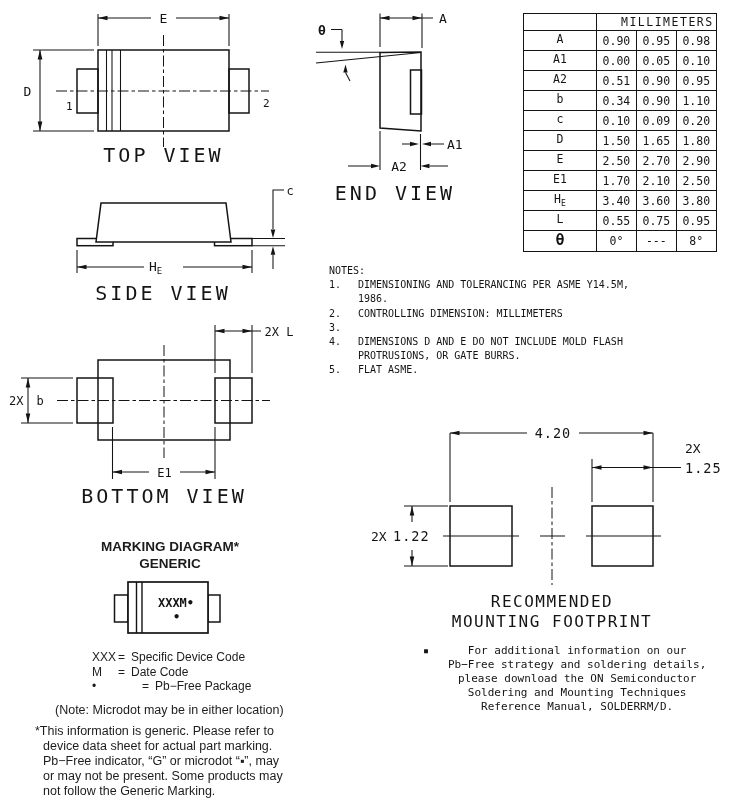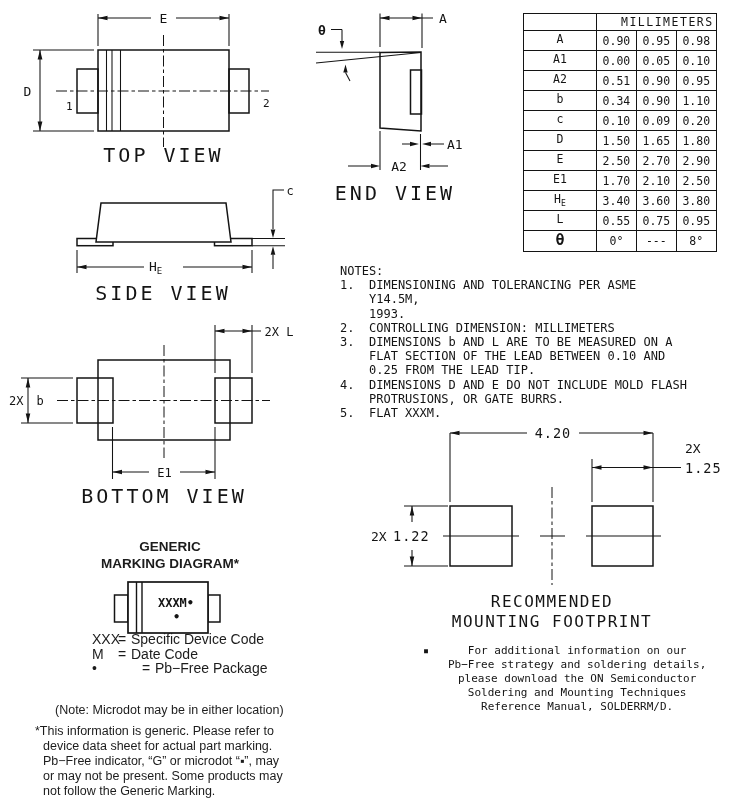--- a/index.html
+++ b/index.html
@@ -23,29 +23,29 @@
   .mark-text{font-family:"Liberation Sans",sans-serif;font-weight:bold;font-size:12px;}
   
   table.dims{position:absolute;left:523px;top:13px;border-collapse:collapse;
              font-family:"DejaVu Sans Mono",monospace;font-size:11.5px;color:#141414;}
   table.dims td{border:1.3px solid #141414;text-align:center;padding:0 2px;height:19px;}
   td.c0{width:46px;} td.c1{width:50px;} td.c2{width:49px;} td.c3{width:49px;}
   tr.r-unit td{height:16px;letter-spacing:1.5px;padding-left:24px;}
   td.theta{font-size:15px;font-weight:bold;}
   sub.tsub{font-size:8px;}
   
-  .notes{position:absolute;left:340px;top:264px;width:350px;font-size:12px;line-height:14.2px;}
+  .notes{position:absolute;left:329px;top:264px;width:350px;font-size:10px;line-height:14.2px;}
   .note-item{display:flex;}
   .note-num{flex:none;width:29px;}
   .note-text{white-space:pre-line;}
   
   .sans{font-family:"Liberation Sans",sans-serif;color:#1c1c1c;}
   .mk-title{position:absolute;left:50px;top:538px;width:240px;text-align:center;
             font-weight:bold;font-size:13.5px;line-height:17px;}
-  .legend{position:absolute;left:92px;top:632px;font-size:14px;line-height:14.6px;}
+  .legend{position:absolute;left:92px;top:650px;font-size:12px;line-height:14.6px;}
   .legend-row{display:flex;}
   .lkey{flex:none;width:26px;}
   .lkey.wide{width:50px;}
   .leq{flex:none;width:13px;}
   .loc-note{position:absolute;left:43px;top:703px;font-size:12.5px;margin-left:12px;}
   .fn-generic{position:absolute;left:35px;top:724px;width:280px;font-size:12.5px;
               line-height:15px;white-space:pre-line;padding-left:8px;text-indent:-8px;}
   
   .fn-pbfree{position:absolute;left:423px;top:644px;display:flex;font-size:11px;line-height:14.1px;}
   .fn-marker{flex:none;width:25px;font-size:10px;}
@@ -246,46 +246,43 @@
           <td>8°</td>
         </tr>
 </tbody>
     </table>
 
 <div class="notes">
   <div class="notes-heading">NOTES:</div>
   <div class="note-item">
     <span class="note-num">1.</span>
     <span class="note-text">DIMENSIONING AND TOLERANCING PER ASME Y14.5M,
-1993.</span>
+1986.</span>
   </div>
   <div class="note-item">
     <span class="note-num">2.</span>
     <span class="note-text">CONTROLLING DIMENSION: MILLIMETERS</span>
   </div>
   <div class="note-item">
     <span class="note-num">3.</span>
-    <span class="note-text">DIMENSIONS b AND L ARE TO BE MEASURED ON A
-FLAT SECTION OF THE LEAD BETWEEN 0.10 AND
-0.25 FROM THE LEAD TIP.</span>
   </div>
   <div class="note-item">
     <span class="note-num">4.</span>
     <span class="note-text">DIMENSIONS D AND E DO NOT INCLUDE MOLD FLASH
 PROTRUSIONS, OR GATE BURRS.</span>
   </div>
   <div class="note-item">
     <span class="note-num">5.</span>
-    <span class="note-text">FLAT XXXM.</span>
+    <span class="note-text">FLAT ASME.</span>
   </div>
 </div>
 
 <div class="mk-title sans">
+  <div>MARKING DIAGRAM*</div>
   <div>GENERIC</div>
-  <div>MARKING DIAGRAM*</div>
 </div>
 
 <div class="legend sans">
   <div class="legend-row">
     <span class="lkey">XXX</span>
     <span class="leq">=</span>
     <span class="ldesc">Specific Device Code</span>
   </div>
   <div class="legend-row">
     <span class="lkey">M</span>

